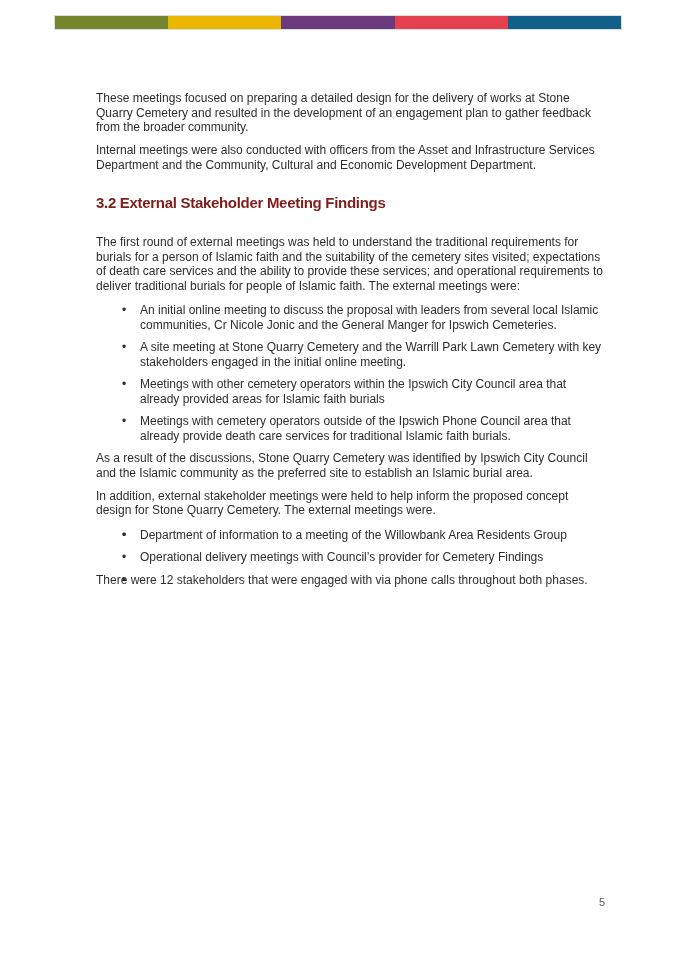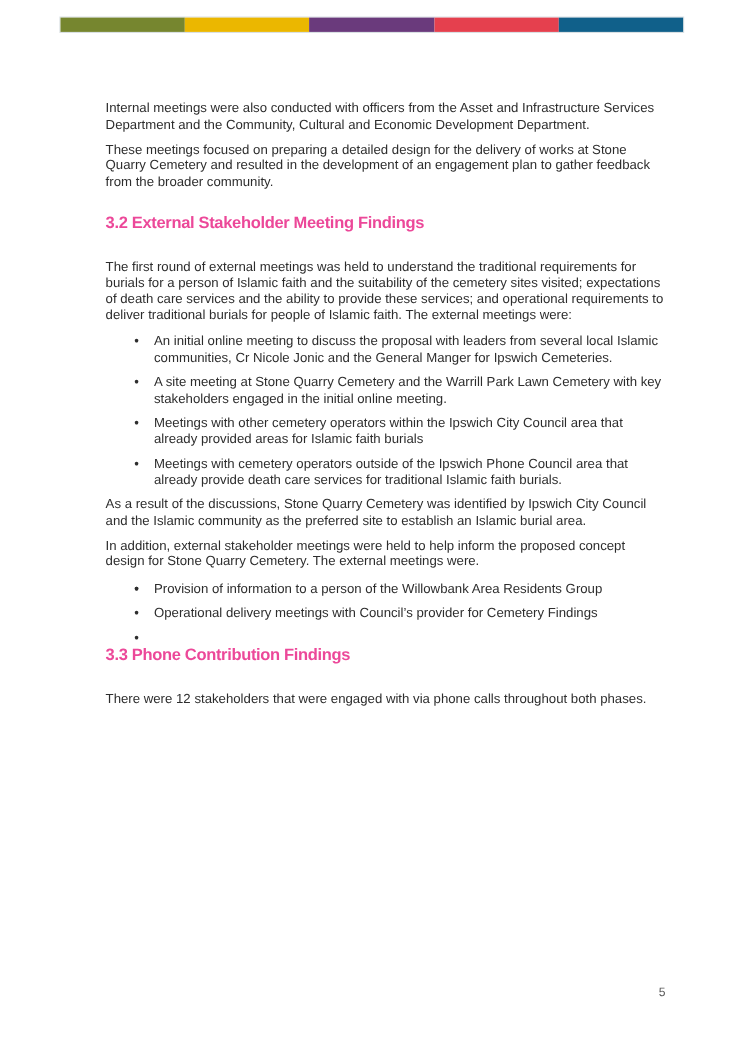--- a/index.html
+++ b/index.html
@@ -35,21 +35,21 @@
     font-size: 12px;
     line-height: 14.5px;
   }
   .content p {
     margin: 0 0 8.5px 0;
   }
   h2 {
     font-size: 15px;
     line-height: 18px;
     font-weight: bold;
-    color: #ec4899;
+    color: #7f1d1d;
     letter-spacing: -0.3px;
     margin: 22px 0 23px 0;
   }
   p.para-first-round { margin-bottom: 2px; }
   ul.bullet-list {
     list-style: none;
     margin: 10px 0 6px 0;
   }
   ul.bullet-list li {
     position: relative;
@@ -77,23 +77,23 @@
   <div class="top-bar">
     <div class="segment" style="background: rgb(118, 134, 47);"></div>
     <div class="segment" style="background: rgb(235, 183, 0);"></div>
     <div class="segment" style="background: rgb(106, 58, 124);"></div>
     <div class="segment" style="background: rgb(229, 64, 78);"></div>
     <div class="segment" style="background: rgb(16, 96, 138);"></div>
   </div>
 
   <div class="content">
 
+    <p>These meetings focused on preparing a detailed design for the delivery of works at Stone Quarry Cemetery and resulted in the development of an engagement plan to gather feedback from the broader community.</p>
+
     <p>Internal meetings were also conducted with officers from the Asset and Infrastructure Services Department and the Community, Cultural and Economic Development Department.</p>
-
-    <p>These meetings focused on preparing a detailed design for the delivery of works at Stone Quarry Cemetery and resulted in the development of an engagement plan to gather feedback from the broader community.</p>
 
     <h2>3.2 External Stakeholder Meeting Findings</h2>
 
 
     <p class="para-first-round">The first round of external meetings was held to understand the traditional requirements for burials for a person of Islamic faith and the suitability of the cemetery sites visited; expectations of death care services and the ability to provide these services; and operational requirements to deliver traditional burials for people of Islamic faith. The external meetings were:</p>
 
     <ul class="bullet-list">
       <li>
         <span class="bullet-dot">•</span>
         <span>An initial online meeting to discuss the proposal with leaders from several local Islamic communities, Cr Nicole Jonic and the General Manger for Ipswich Cemeteries.</span>
@@ -115,33 +115,32 @@
     <p>As a result of the discussions, Stone Quarry Cemetery was identified by Ipswich City Council and the Islamic community as the preferred site to establish an Islamic burial area.</p>
 
     <p class="para-first-round">In addition, external stakeholder meetings were held to help inform the proposed concept design for Stone Quarry Cemetery. The external meetings were.</p>
 
     <ul class="bullet-list">
       <li>
         <span class="bullet-dot">•</span>
       </li>
       <li>
         <span class="bullet-dot">•</span>
-        <span>Provision of information to a person of the Willowbank Area Residents Group</span>
+        <span>Department of information to a meeting of the Willowbank Area Residents Group</span>
       </li>
       <li>
         <span class="bullet-dot">•</span>
         <span>Operational delivery meetings with Council’s provider for Cemetery Findings</span>
       </li>
       <li>
         <span class="bullet-dot">•</span>
       </li>
     </ul>
 
 
-    <h2>3.3 Phone Contribution Findings</h2>
 
     <p>There were 12 stakeholders that were engaged with via phone calls throughout both phases.</p>
 
   </div>
 
   <div class="page-number">5</div>
 
 </div>
 
 </body></html>

